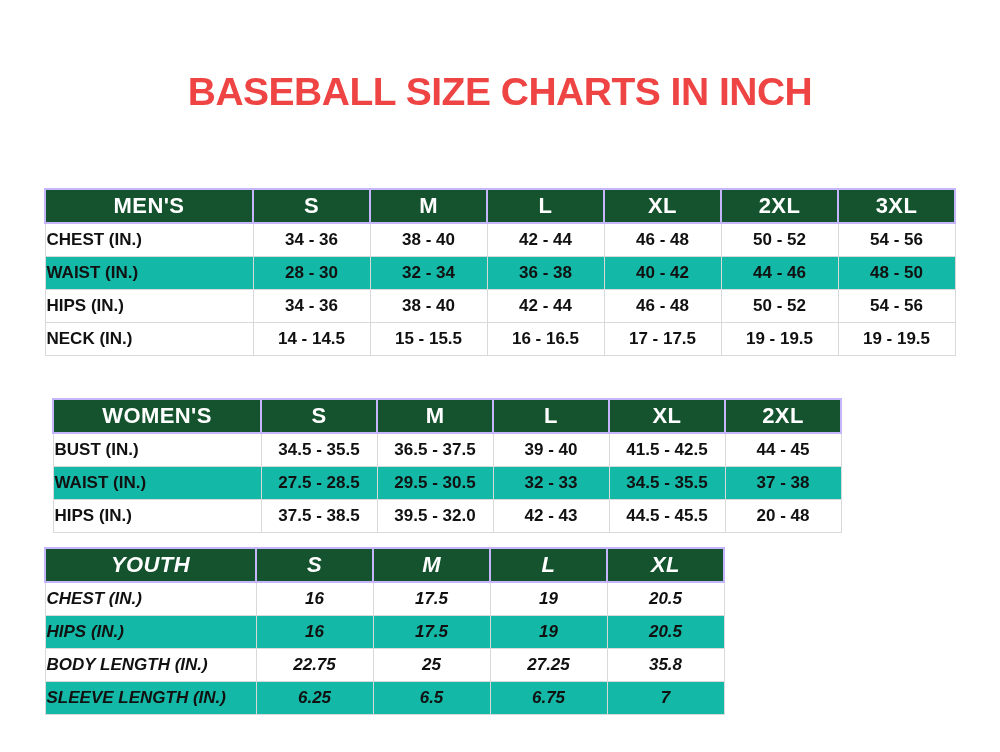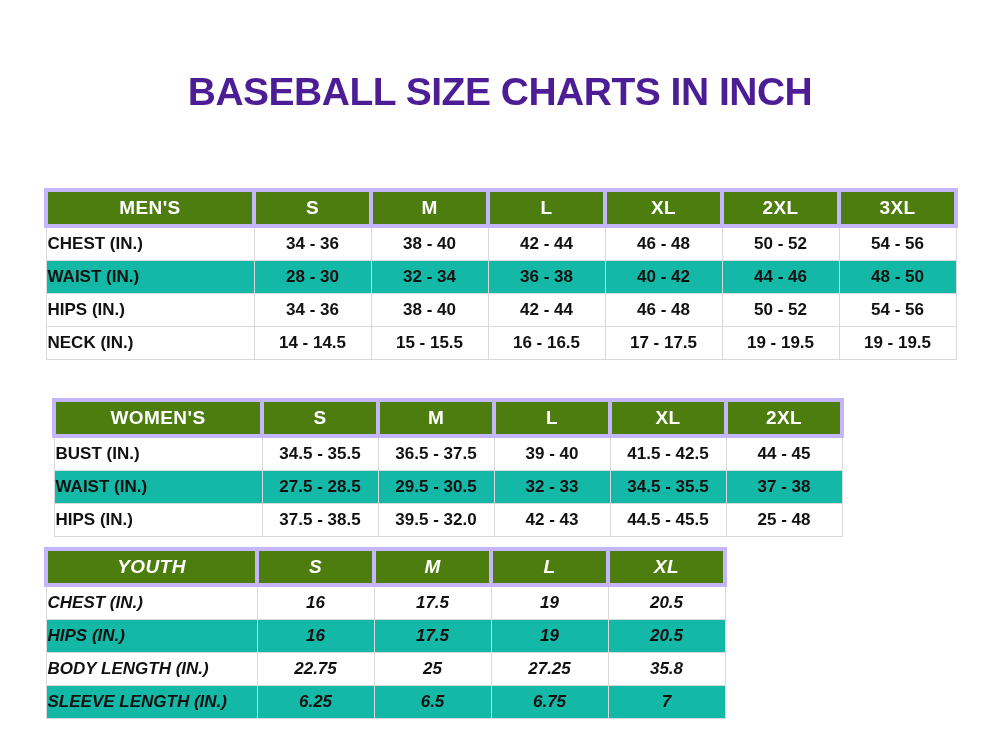--- a/index.html
+++ b/index.html
@@ -22,45 +22,45 @@
   }
   .title {
     position: absolute;
     top: 70px;
     left: 0;
     width: 1000px;
     text-align: center;
     font-size: 39px;
     font-weight: bold;
     letter-spacing: -0.5px;
-    color: #4c1d95;
+    color: #ef4444;
     font-family: "Liberation Sans", sans-serif;
   }
 
   .chart {
     position: absolute;
     border-collapse: collapse;
     table-layout: fixed;
     font-family: "Liberation Sans", sans-serif;
   }
   .chart td {
     border: 1px solid #ffffff;
     text-align: center;
     font-weight: bold;
     color: #111111;
     white-space: nowrap;
     overflow: hidden;
   }
   .chart thead td {
-    background: #4d7c0f;
+    background: #14532d;
     color: #ffffff;
-    font-size: 19px;
+    font-size: 22px;
     letter-spacing: 0.4px;
     height: 30px;
-    border: 4px solid #c4b5fd;
+    border: 2px solid #c4b5fd;
   }
   .chart tbody td {
     background: #ffffff;
     font-size: 17px;
     height: 30px;
     border: 1px solid #d9d9d9;
   }
   .chart tbody tr.alt td {
     background: #14b8a6;
   }
@@ -200,21 +200,21 @@
         <td>32 - 33</td>
         <td>34.5 - 35.5</td>
         <td>37 - 38</td>
       </tr>
       <tr>
         <td class="rowhead">HIPS (IN.)</td>
         <td>37.5 - 38.5</td>
         <td>39.5 - 32.0</td>
         <td>42 - 43</td>
         <td>44.5 - 45.5</td>
-        <td>25 - 48</td>
+        <td>20 - 48</td>
       </tr>
     </tbody>
   </table>
 
   <table class="chart" id="youth-chart">
     <colgroup>
       <col class="c0">
         <col class="cd">
         <col class="cd">
         <col class="cd">

